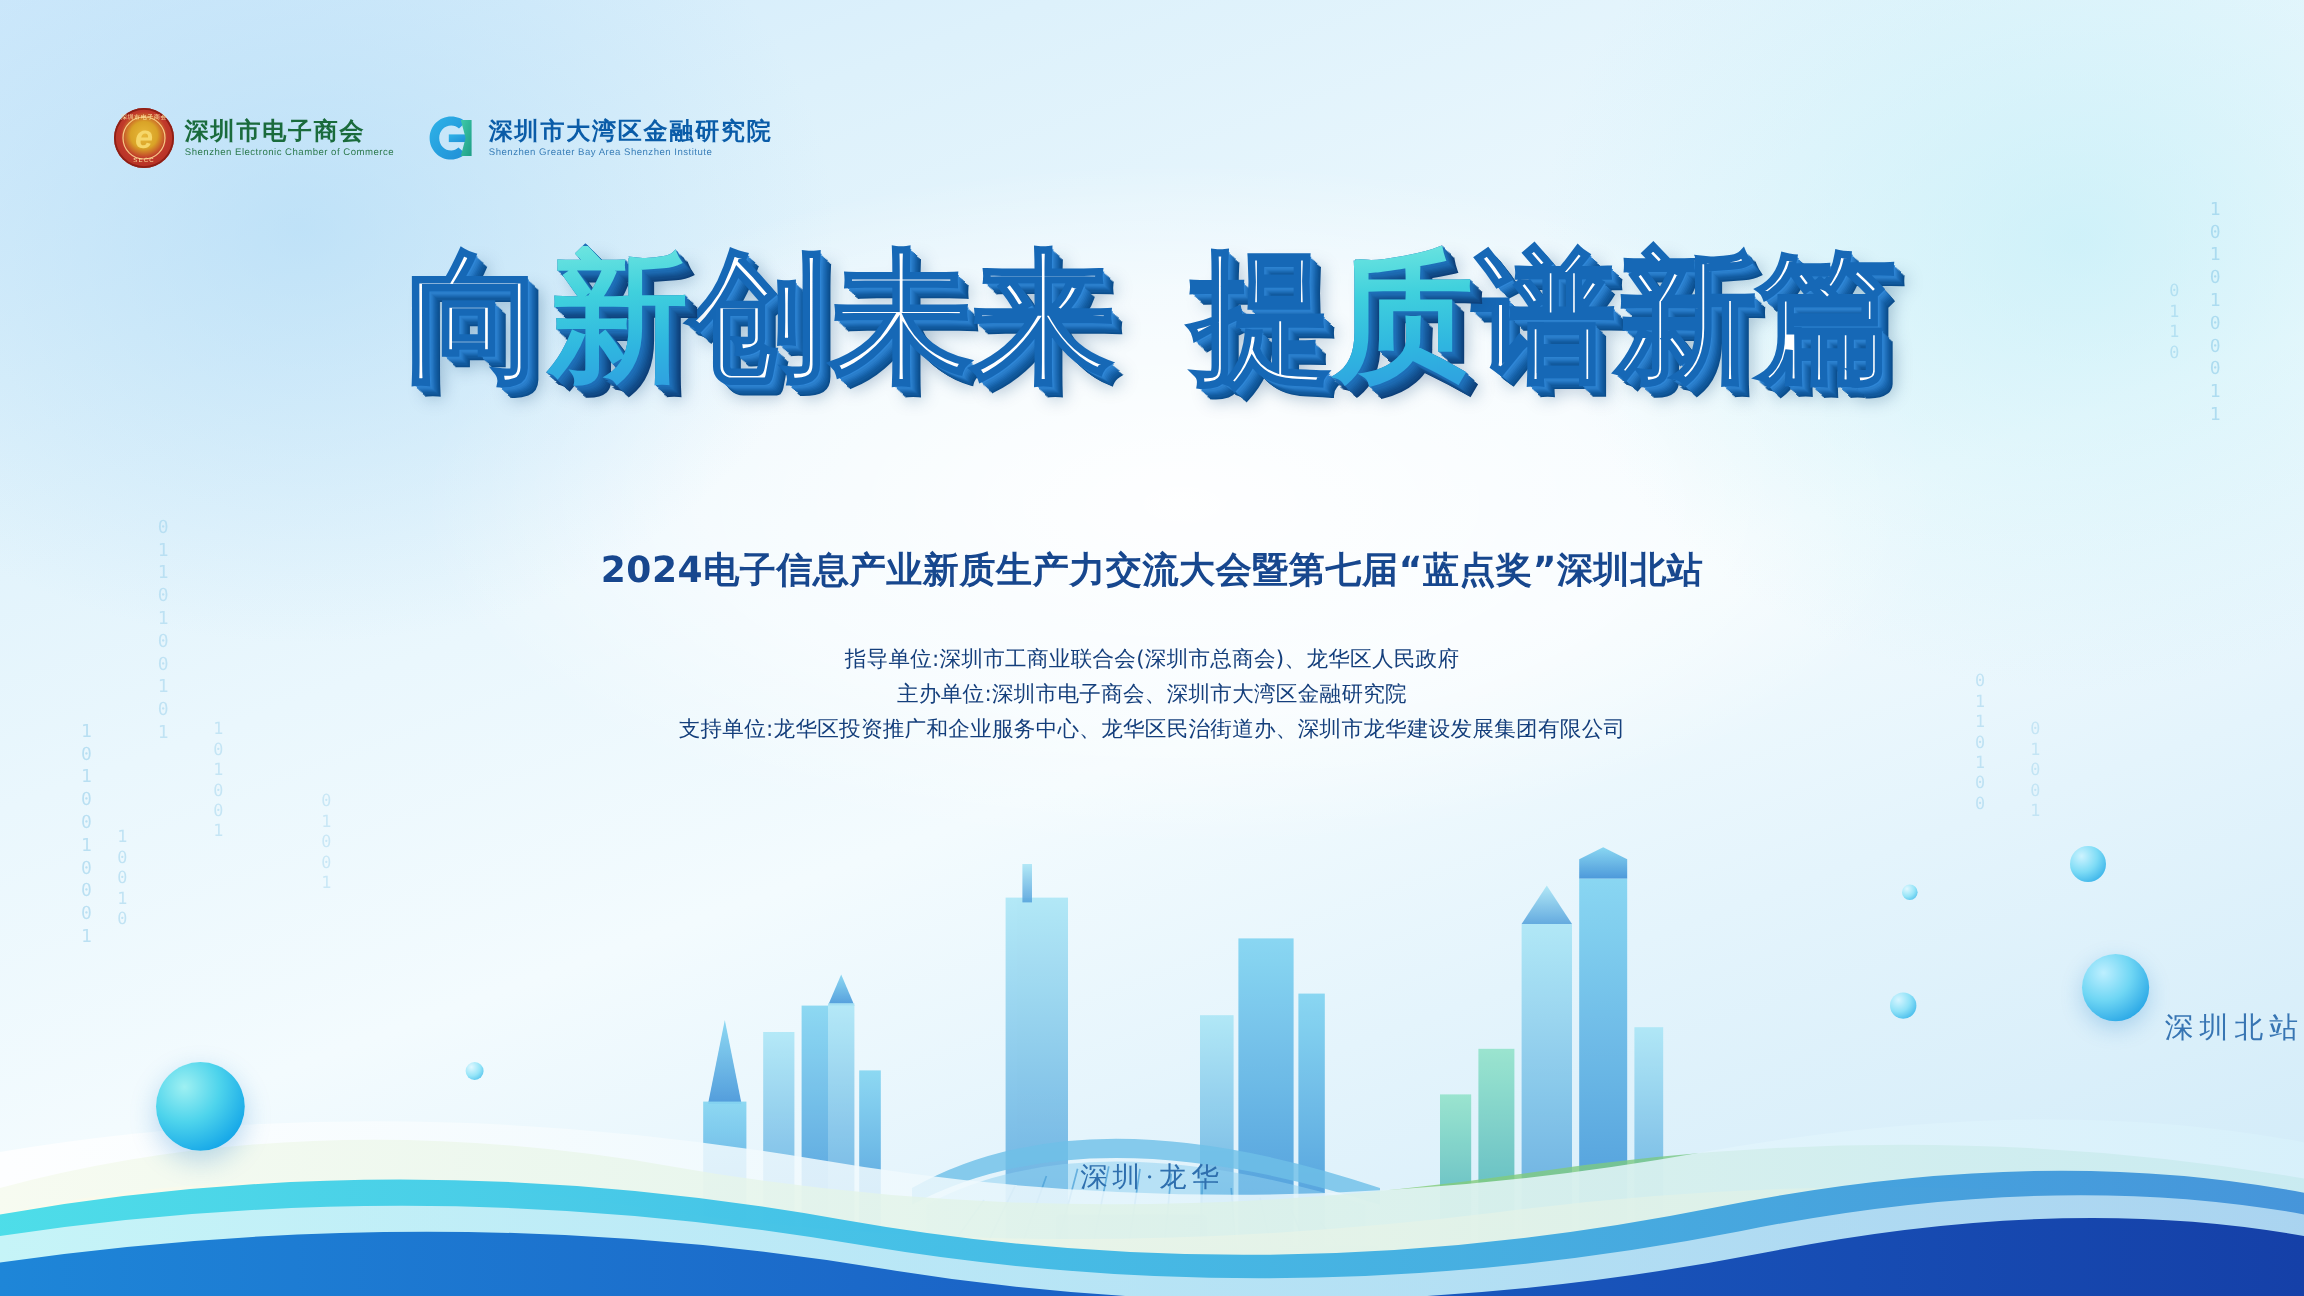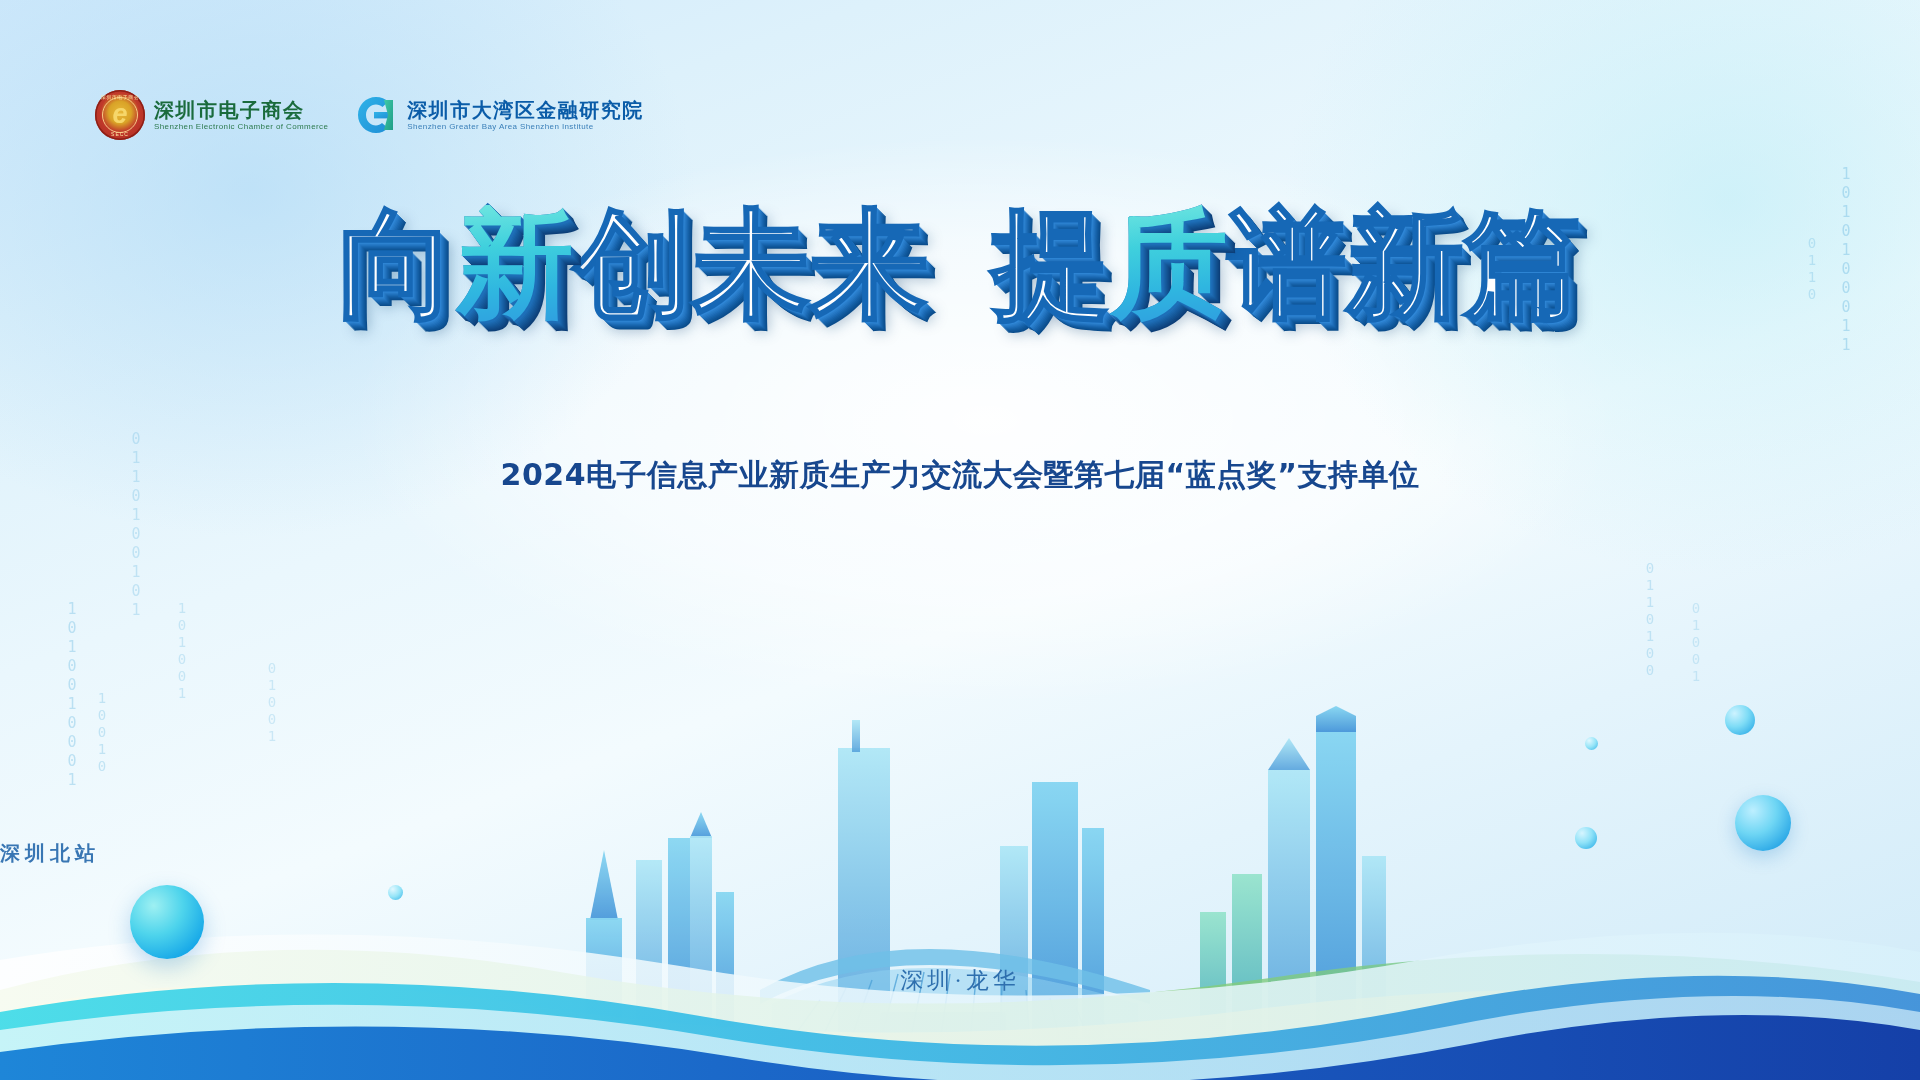--- a/index.html
+++ b/index.html
@@ -96,22 +96,22 @@
   .sp3{left:1725px;top:705px;width:30px;height:30px;
     background:radial-gradient(circle at 32% 28%,#cdf3ff 0%,#7edcf6 45%,#35b0e8 85%);}
   .sp4{left:1575px;top:827px;width:22px;height:22px;
     background:radial-gradient(circle at 32% 28%,#d6f5ff 0%,#8fe2f8 45%,#3fb8ea 85%);}
   .sp5{left:1585px;top:737px;width:13px;height:13px;
     background:radial-gradient(circle at 32% 28%,#e1f8ff 0%,#96e5f8 50%,#49bdea 90%);}
   .sp6{left:388px;top:885px;width:15px;height:15px;
     background:radial-gradient(circle at 32% 28%,#e1f8ff 0%,#96e5f8 50%,#49bdea 90%);}
 
   
-  #station-label{position:absolute;left:0;right:0;top:840px;text-align:left;
-    font-size:20px;font-weight:700;color:#2f6fb0;letter-spacing:5px;
+  #station-label{position:absolute;left:0;right:0;top:840px;text-align:right;
+    font-size:24px;font-weight:400;color:#2f6fb0;letter-spacing:5px;
     font-family:"Liberation Serif","DejaVu Serif",serif;opacity:.95;}
   #city-label{position:absolute;left:0;right:0;top:965px;text-align:center;
     font-size:23px;color:#2e6fae;letter-spacing:4px;
     font-family:"Liberation Serif","DejaVu Serif",serif;}
 </style>
 </head>
 <body>
 
 <div id="stage">
 
@@ -166,22 +166,27 @@
       <div class="logo-txt">
         <div class="logo-cn blue">深圳市大湾区金融研究院</div>
         <div class="logo-en blue">Shenzhen Greater Bay Area Shenzhen Institute</div>
       </div>
     </div>
 
   </div>
 
   <div id="title"><span class="t-ch plain">向</span><span class="hi-wrap"><span class="t-ch shadow">新</span><span class="t-ch hi front">新</span></span><span class="t-ch plain">创</span><span class="t-ch plain">未</span><span class="t-ch plain">来</span><span class="t-gap"></span><span class="t-ch plain">提</span><span class="hi-wrap"><span class="t-ch shadow">质</span><span class="t-ch hi front">质</span></span><span class="t-ch plain">谱</span><span class="t-ch plain">新</span><span class="t-ch plain">篇</span></div>
 
-  <div id="subtitle">2024电子信息产业新质生产力交流大会暨第七届“蓝点奖”支持单位</div>
-
+  <div id="subtitle">2024电子信息产业新质生产力交流大会暨第七届“蓝点奖”深圳北站</div>
+
+  <div id="orgs">
+    <div class="org-line">指导单位:深圳市工商业联合会(深圳市总商会)、龙华区人民政府</div>
+    <div class="org-line">主办单位:深圳市电子商会、深圳市大湾区金融研究院</div>
+    <div class="org-line">支持单位:龙华区投资推广和企业服务中心、龙华区民治街道办、深圳市龙华建设发展集团有限公司</div>
+  </div>
 
   <svg id="scene" viewBox="0 0 1920 420" preserveAspectRatio="none">
     <defs>
       <linearGradient id="bld" x1="0" y1="0" x2="0" y2="1">
         <stop offset="0" stop-color="#7fd3f0" stop-opacity=".95"></stop>
         <stop offset="1" stop-color="#3c8fd6" stop-opacity=".95"></stop>
       </linearGradient>
       <linearGradient id="bld2" x1="0" y1="0" x2="0" y2="1">
         <stop offset="0" stop-color="#a9e6f6" stop-opacity=".9"></stop>
         <stop offset="1" stop-color="#4f9fdb" stop-opacity=".9"></stop>

